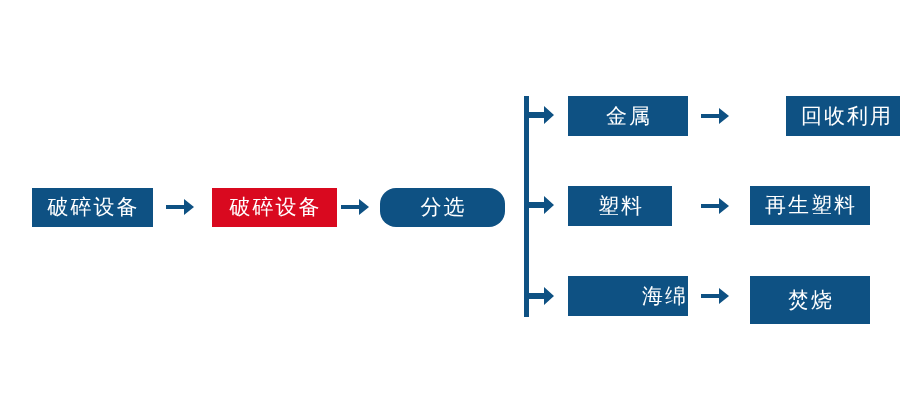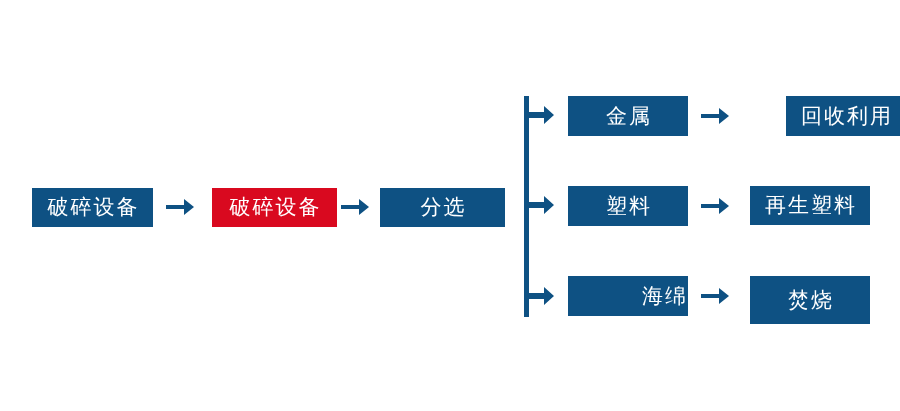--- a/index.html
+++ b/index.html
@@ -69,21 +69,21 @@
   <div class="node red" style="left:212px; top:188px; width:125px; height:39px;">
     <span>破碎设备</span>
   </div>
 
   <span class="arrow" style="left:341px; top:195px;">
     <svg width="28" height="24" viewBox="0 0 28 24">
       <path d="M0 10 H18 L18 4 L28 12 L18 20 L18 14 H0 Z" fill="#0e5183"></path>
     </svg>
   </span>
 
-  <div class="node blue" style="left:380px; top:188px; width:125px; height:39px;">
+  <div class="node blue" style="left:380px; top:188px; width:125px; height:39px;border-radius:16px;">
     <span>分选</span>
   </div>
 
   <div class="bus" style="left:524px; top:96px; width:5px; height:221px;"></div>
 
   <span class="branch" style="left:528px; top:104px;">
     <svg width="26" height="23" viewBox="0 0 26 23">
       <path d="M0 8 H16 L16 2 L26 11 L16 20 L16 14 H0 Z" fill="#0e5183"></path>
     </svg>
   </span>
@@ -101,21 +101,21 @@
   <div class="node blue" style="left:750px; top:96px; width:120px; height:40px;margin-left:36px;">
     <span>回收利用</span>
   </div>
 
   <span class="branch" style="left:528px; top:194px;">
     <svg width="26" height="23" viewBox="0 0 26 23">
       <path d="M0 8 H16 L16 2 L26 11 L16 20 L16 14 H0 Z" fill="#0e5183"></path>
     </svg>
   </span>
 
-  <div class="node blue" style="left:568px; top:186px; width:120px; height:40px;">
+  <div class="node blue" style="left:568px; top:186px; width:104px; height:40px;">
     <span>塑料</span>
   </div>
 
   <span class="arrow" style="left:701px; top:194px;">
     <svg width="28" height="24" viewBox="0 0 28 24">
       <path d="M0 10 H18 L18 4 L28 12 L18 20 L18 14 H0 Z" fill="#0e5183"></path>
     </svg>
   </span>
 
   <div class="node blue" style="left:750px; top:186px; width:120px; height:39px;">

